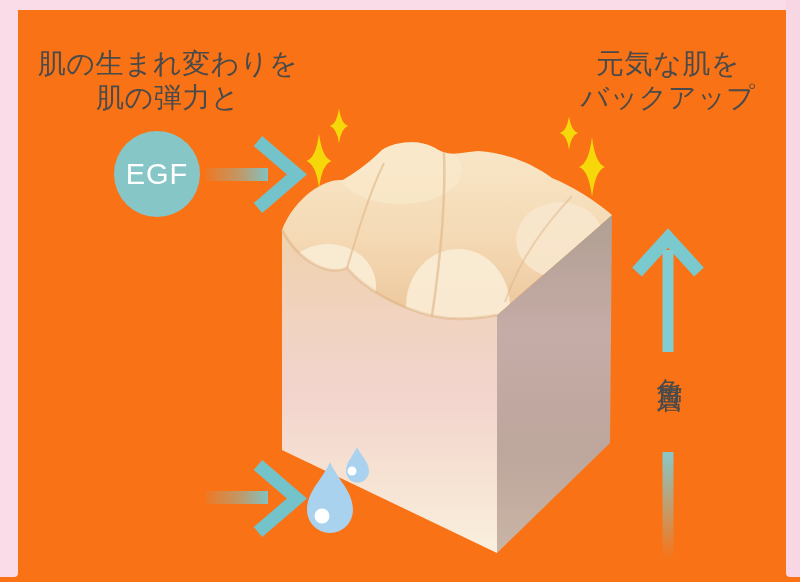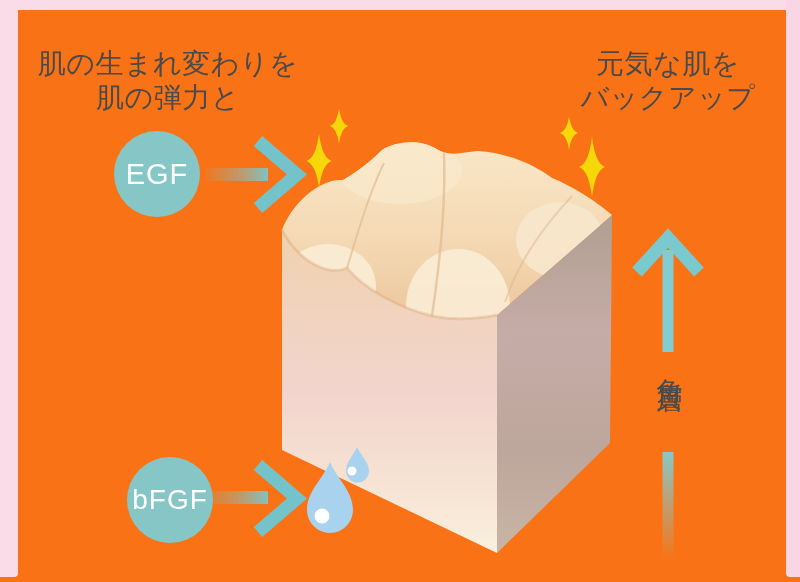--- a/index.html
+++ b/index.html
@@ -155,19 +155,16 @@
   </div>
 
   <div class="caption caption-bottom-left">
   </div>
 
   <div class="factor-circle factor-egf">
     <span>EGF</span>
   </div>
 
 
-  <div class="factor-circle factor-bfgf">
-    <span>bFGF</span>
-  </div>
 
   <div class="vertical-label">角質層</div>
 
 </div>
 
 </body></html>

